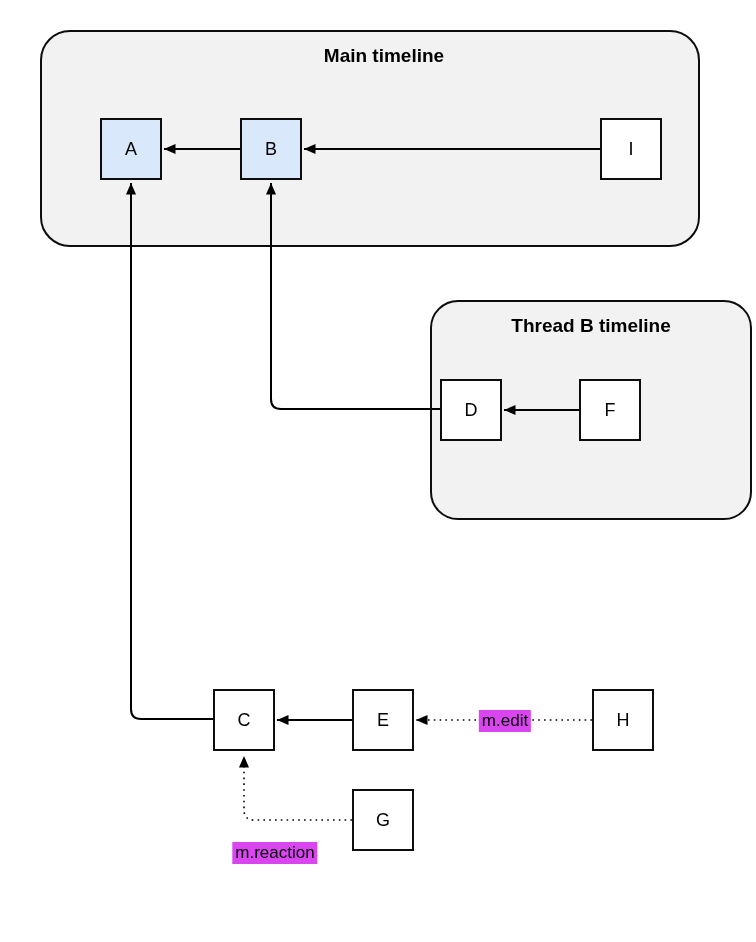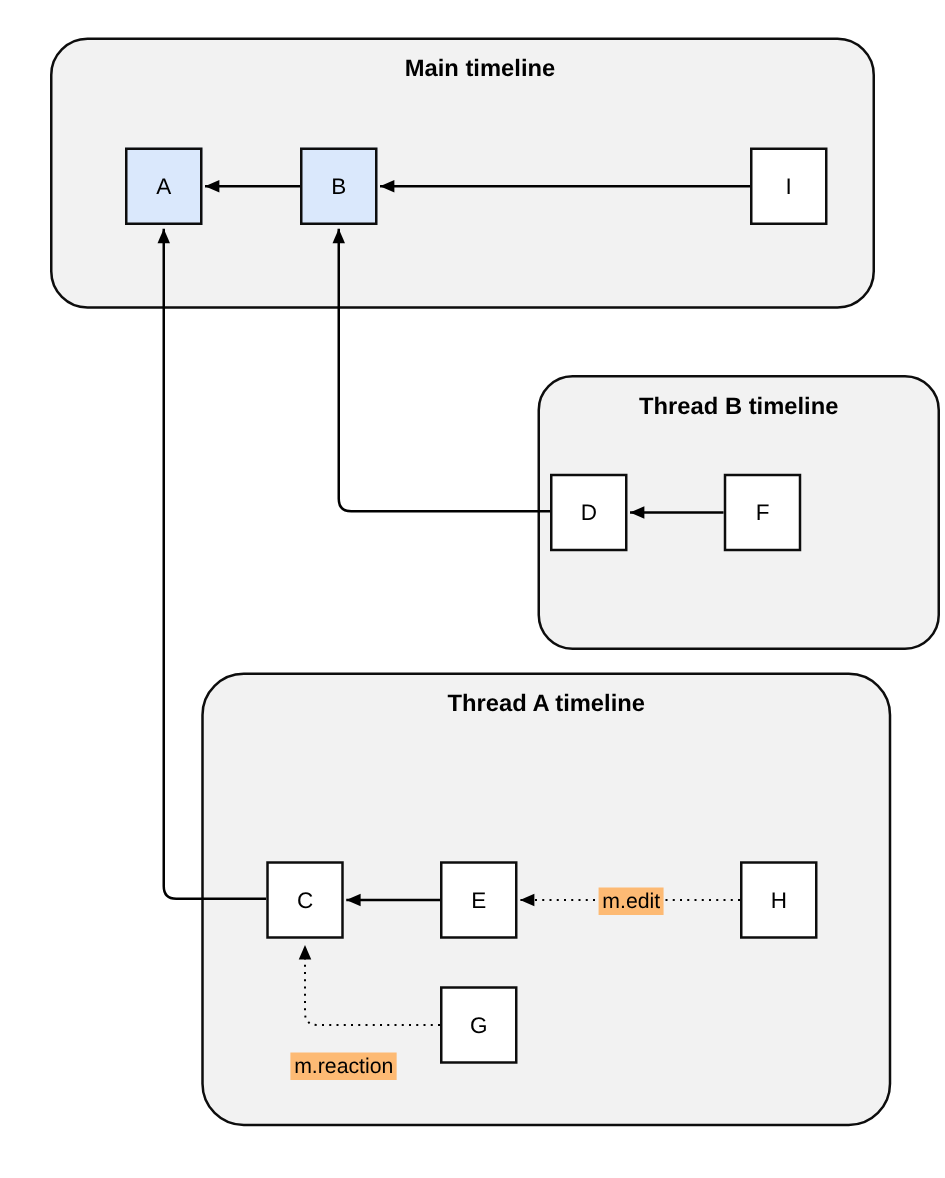--- a/index.html
+++ b/index.html
@@ -60,43 +60,40 @@
   #node-D { left: 440px; top: 379px; }
   #node-F { left: 579px; top: 379px; }
   #node-C { left: 213px; top: 689px; }
   #node-E { left: 352px; top: 689px; }
   #node-H { left: 592px; top: 689px; }
   #node-G { left: 352px; top: 789px; }
 
   .edge-label {
     position: absolute;
     z-index: 4;
-    background: #fdba74;
+    background: #d946ef;
     color: #000000;
     font-size: 17px;
     padding: 1px 3px;
     transform: translate(-50%, -50%);
     white-space: nowrap;
   }
   #label-medit     { left: 505px; top: 721px; }
   #label-mreaction { left: 275px; top: 853px; text-align: center; }
 </style>
 </head>
 <body>
 
 <div class="stage">
 
   <div class="timeline-box" id="box-main">
     <div class="timeline-title">Main timeline</div>
   </div>
   <div class="timeline-box" id="box-threadb">
     <div class="timeline-title">Thread B timeline</div>
-  </div>
-  <div class="timeline-box" id="box-threada">
-    <div class="timeline-title">Thread A timeline</div>
   </div>
 
   <svg class="edges" viewBox="0 0 756 942">
     <defs>
       <marker id="arrow" viewBox="0 0 14 12" refX="13" refY="6" markerWidth="14" markerHeight="12" markerUnits="userSpaceOnUse" orient="auto">
         <path d="M1.5,1 L13,6 L1.5,11 Z" fill="#000000"></path>
       </marker>
     </defs>
 
     <path d="M240,149 L164,149" stroke="#000000" stroke-width="2" fill="none" marker-end="url(#arrow)"></path>

